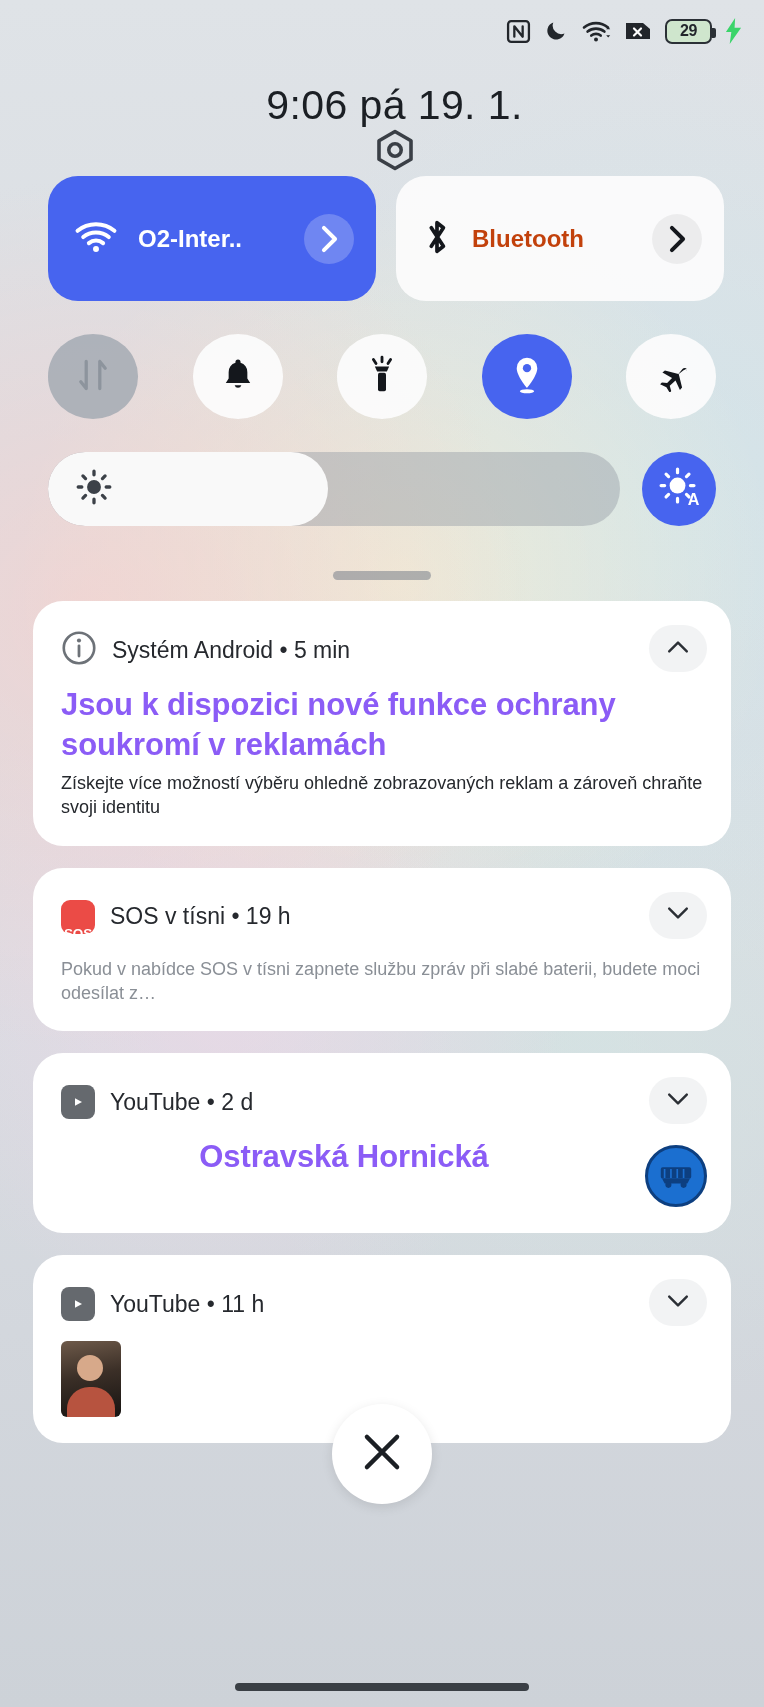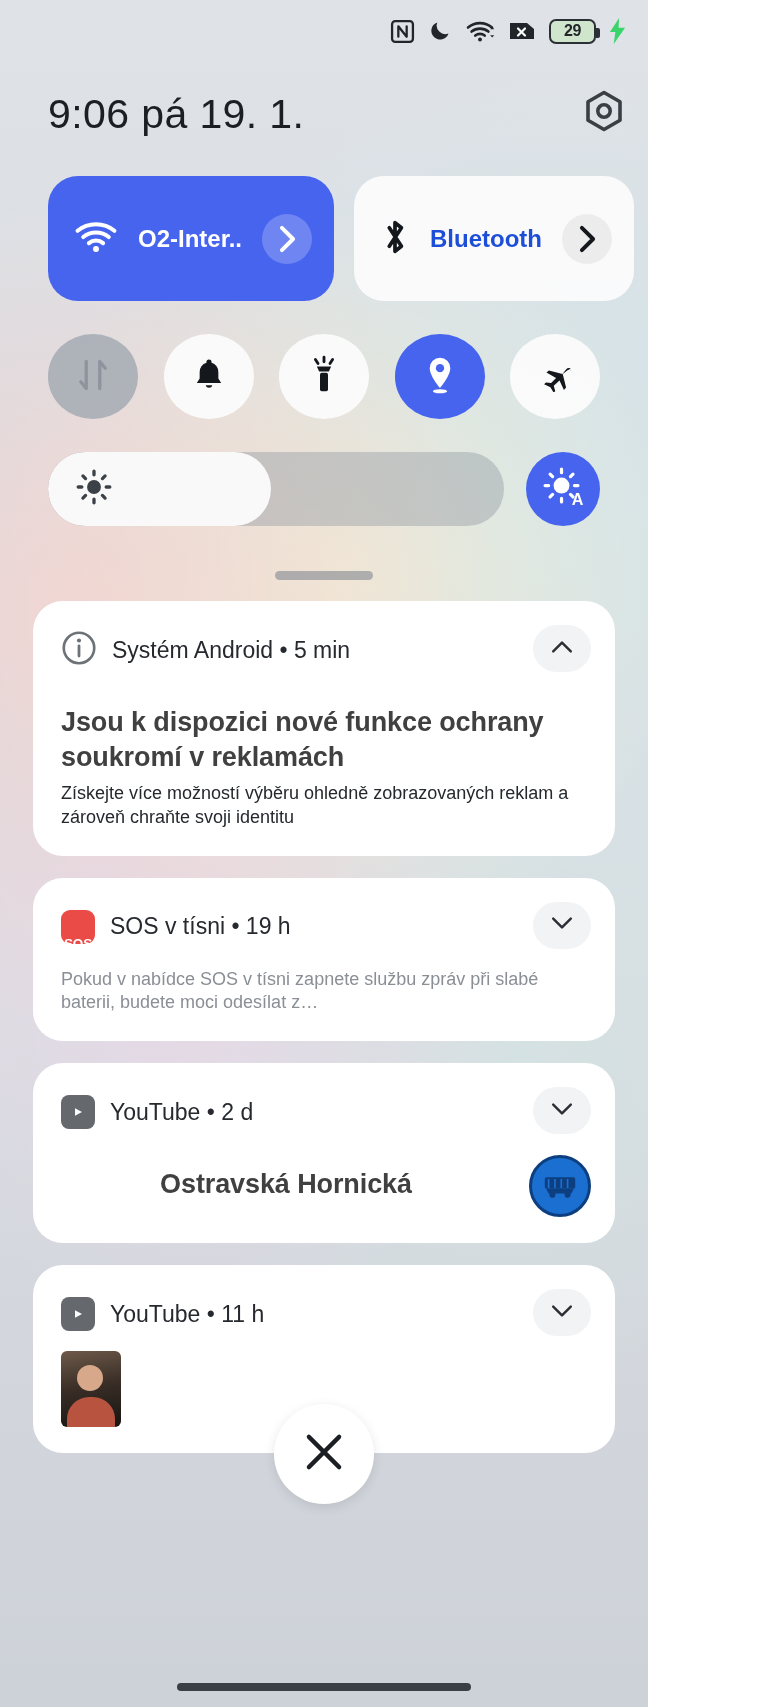--- a/index.html
+++ b/index.html
@@ -3,21 +3,21 @@
 <meta charset="utf-8">
 <style>
   * { box-sizing: border-box; margin: 0; padding: 0; }
   html, body {
     width: 764px; height: 1707px;
     font-family: "Liberation Sans", sans-serif;
     overflow: hidden;
   }
   #screen {
     position: relative;
-    width: 648px; height: 1707px;
+    width: 764px; height: 1707px;
     background:
       radial-gradient(circle at 12% 36%, rgba(255,205,200,0.55) 0%, rgba(255,205,200,0) 34%),
       radial-gradient(circle at 52% 34%, rgba(255,243,205,0.55) 0%, rgba(255,243,205,0) 32%),
       radial-gradient(circle at 86% 30%, rgba(205,235,240,0.5) 0%, rgba(205,235,240,0) 34%),
       radial-gradient(circle at 30% 58%, rgba(246,215,235,0.5) 0%, rgba(246,215,235,0) 30%),
       radial-gradient(circle at 78% 62%, rgba(210,232,228,0.5) 0%, rgba(210,232,228,0) 30%),
       linear-gradient(180deg, #dfe3e7 0%, #dadee3 26%, #d9dde2 55%, #d3d7dd 78%, #cdd2d8 100%);
     overflow: hidden;
   }
 
@@ -40,20 +40,21 @@
   }
   .battery span {
     font-size: 16px; font-weight: bold; color: #22262b; letter-spacing: -0.3px;
   }
 
   
   #clockrow {
     position: absolute; top: 82px; left: 0; right: 0; height: 64px;
     display: flex; align-items: center; justify-content: space-between;
     padding: 0 23px 0 48px;
+    flex-direction: column;
   }
   #clock-text {
     font-size: 41px; color: #1b1f24; letter-spacing: 0.4px;
   }
 
   
   #bigtiles {
     position: absolute; top: 176px; left: 48px; right: 40px;
     display: flex; gap: 20px;
   }
@@ -62,21 +63,21 @@
     display: flex; align-items: center; padding: 0 22px 0 26px; gap: 20px;
     position: relative;
   }
   .bigtile.on { background: #4764ef; }
   .bigtile.off { background: rgba(252,252,252,0.93); }
   .bigtile .tilelabel {
     font-size: 24px; font-weight: bold; white-space: nowrap;
     overflow: hidden; flex: 1;
   }
   .bigtile.on .tilelabel { color: #ffffff; }
-  .bigtile.off .tilelabel { color: #1d4ed8; }
+  .bigtile.off .tilelabel { color: #c2410c; }
   .chev-circle {
     width: 50px; height: 50px; border-radius: 50%;
     display: flex; align-items: center; justify-content: center;
     flex: none;
   }
   .bigtile.on .chev-circle { background: rgba(255,255,255,0.22); }
   .bigtile.off .chev-circle { background: rgba(0,0,0,0.055); }
 
   
   #toggles {
@@ -132,22 +133,22 @@
   .notif-app {
     font-size: 23px; color: #26292e; white-space: nowrap;
   }
   .expand-btn {
     position: absolute; right: 24px; top: 24px;
     width: 58px; height: 47px; border-radius: 24px;
     background: #f2f3f4;
     display: flex; align-items: center; justify-content: center;
   }
   .notif-title {
-    font-size: 27px; font-weight: bold; color: #404040;
-    line-height: 1.28; margin-top: 32px; letter-spacing: -0.1px;
+    font-size: 31px; font-weight: bold; color: #8b5cf6;
+    line-height: 1.28; margin-top: 12px; letter-spacing: -0.1px;
   }
   .notif-body {
     font-size: 18px; color: #25282d; line-height: 1.32; margin-top: 8px;
   }
   .notif-body.muted { color: #8a8f96; }
   .app-badge {
     width: 34px; height: 34px; border-radius: 9px; flex: none;
     display: flex; align-items: center; justify-content: center;
   }
   .app-badge.sos { background: #eb4b46; }

